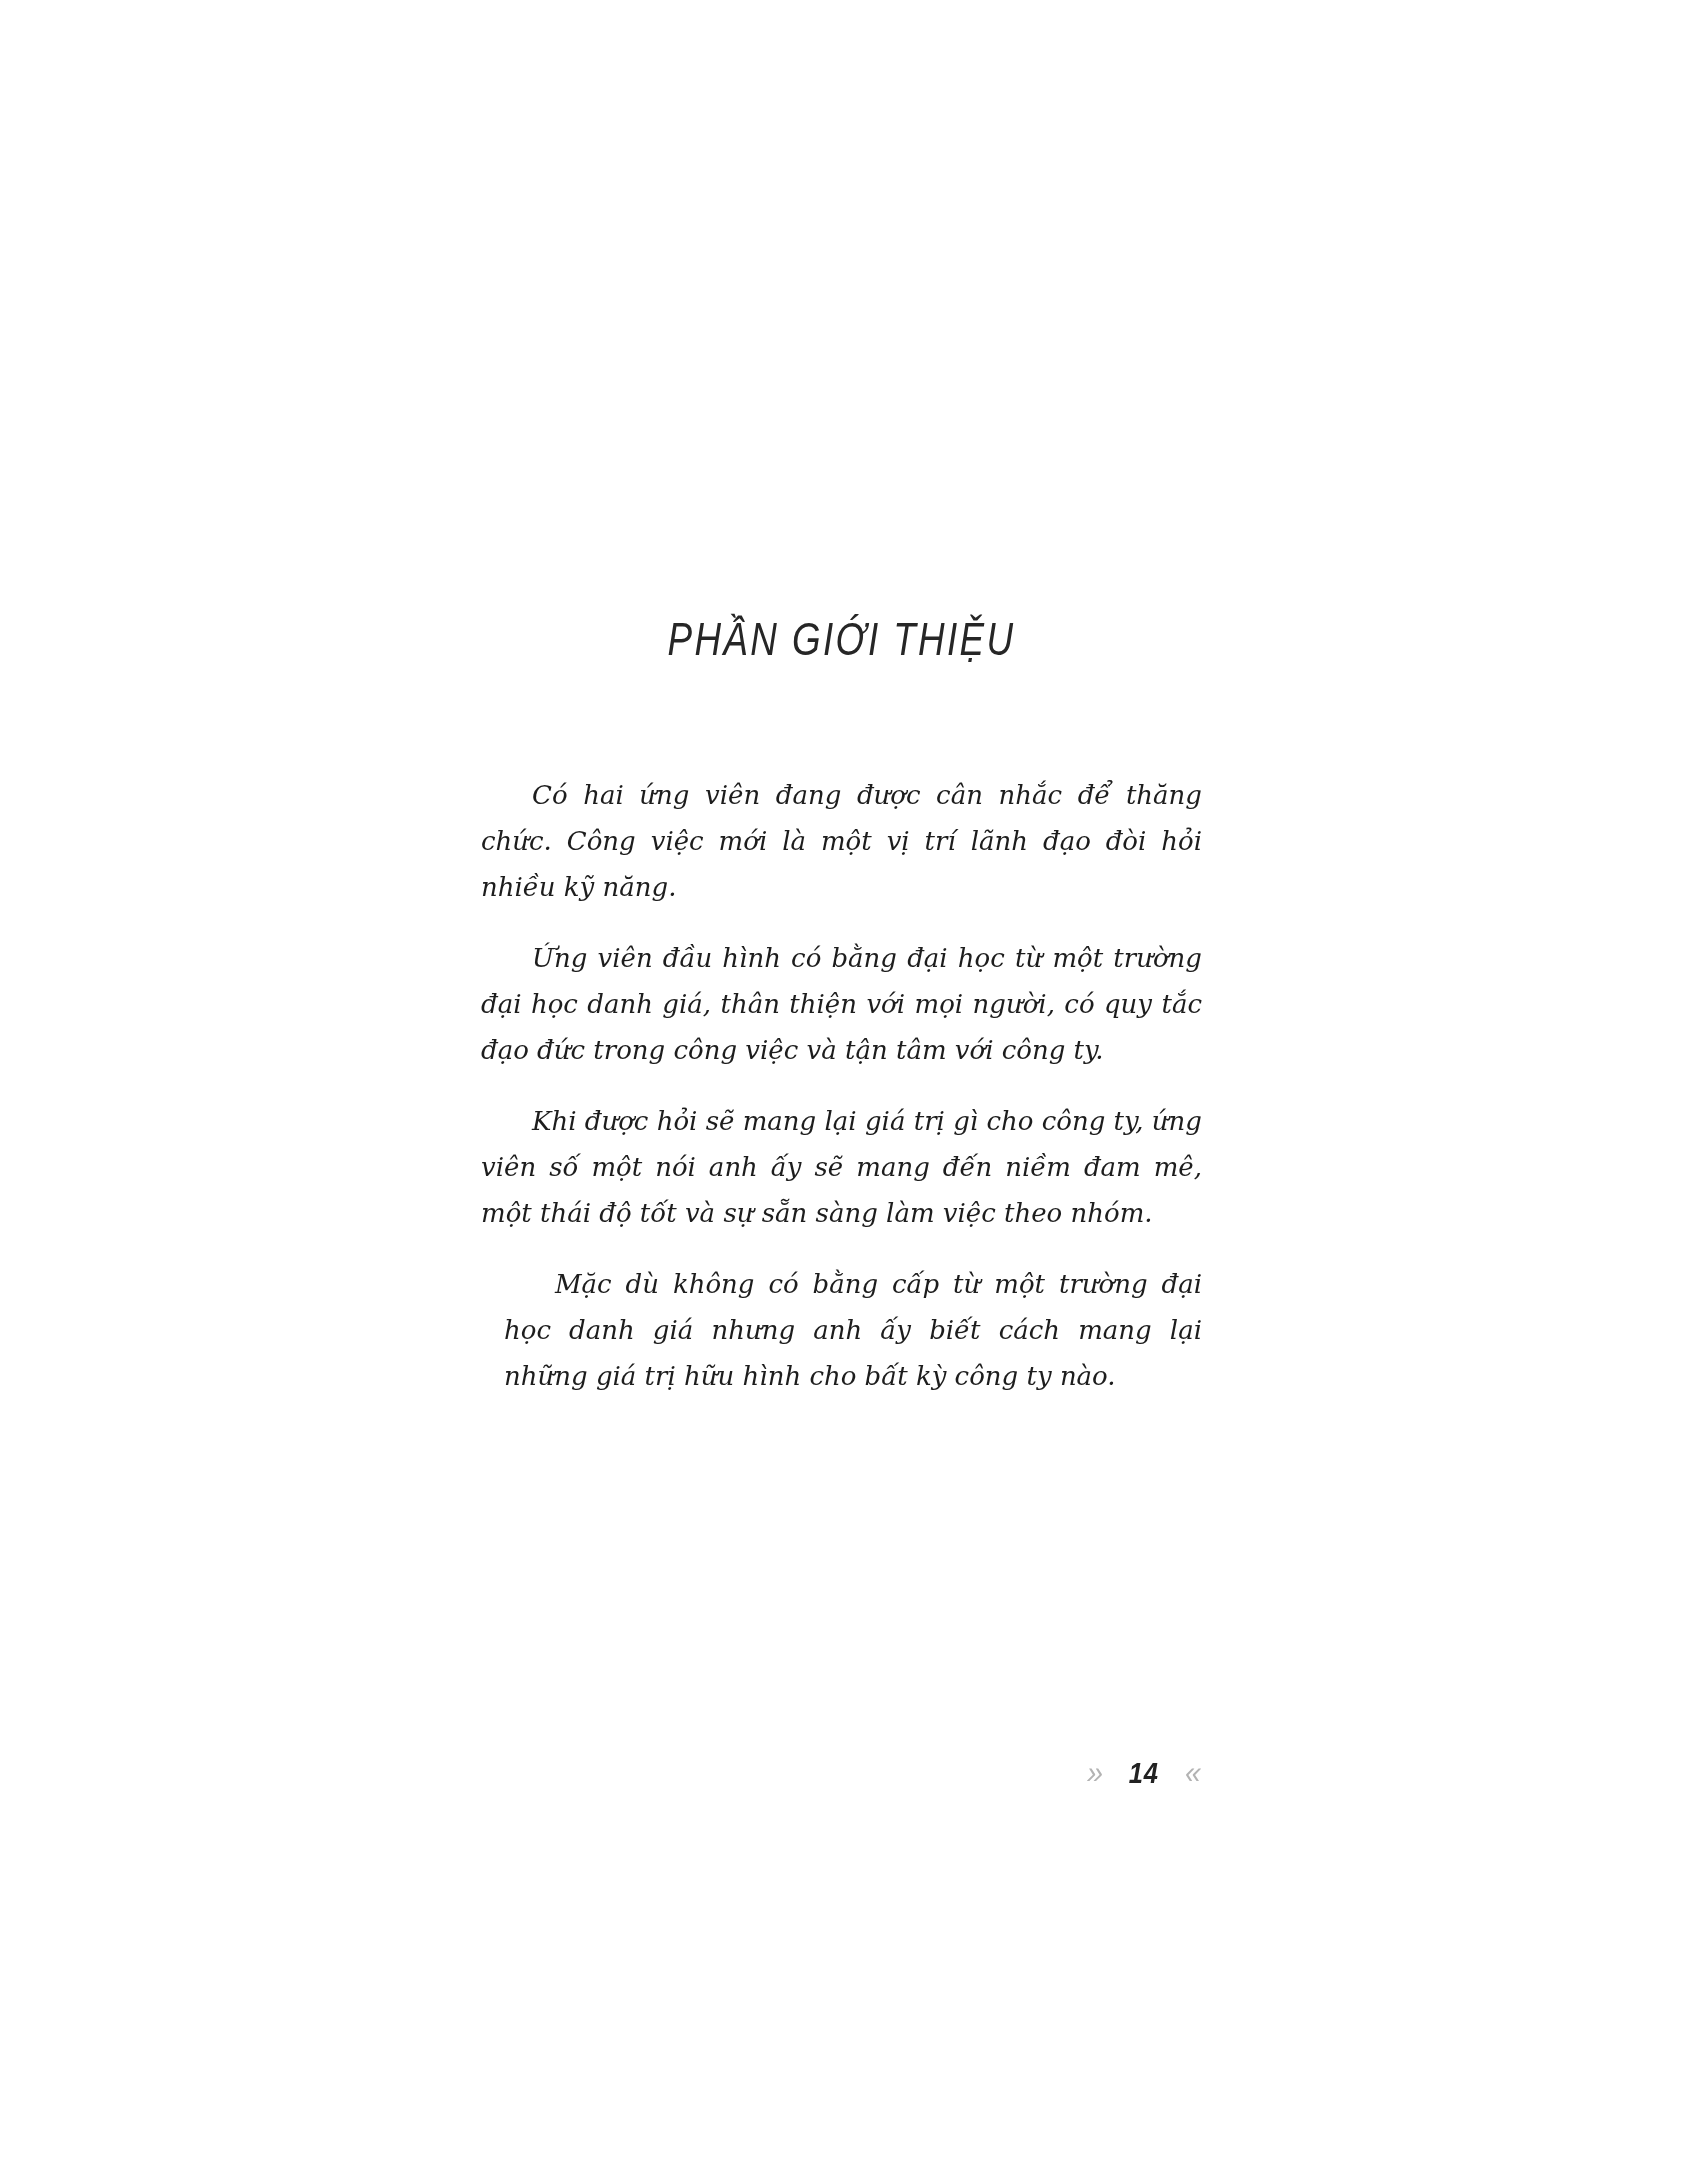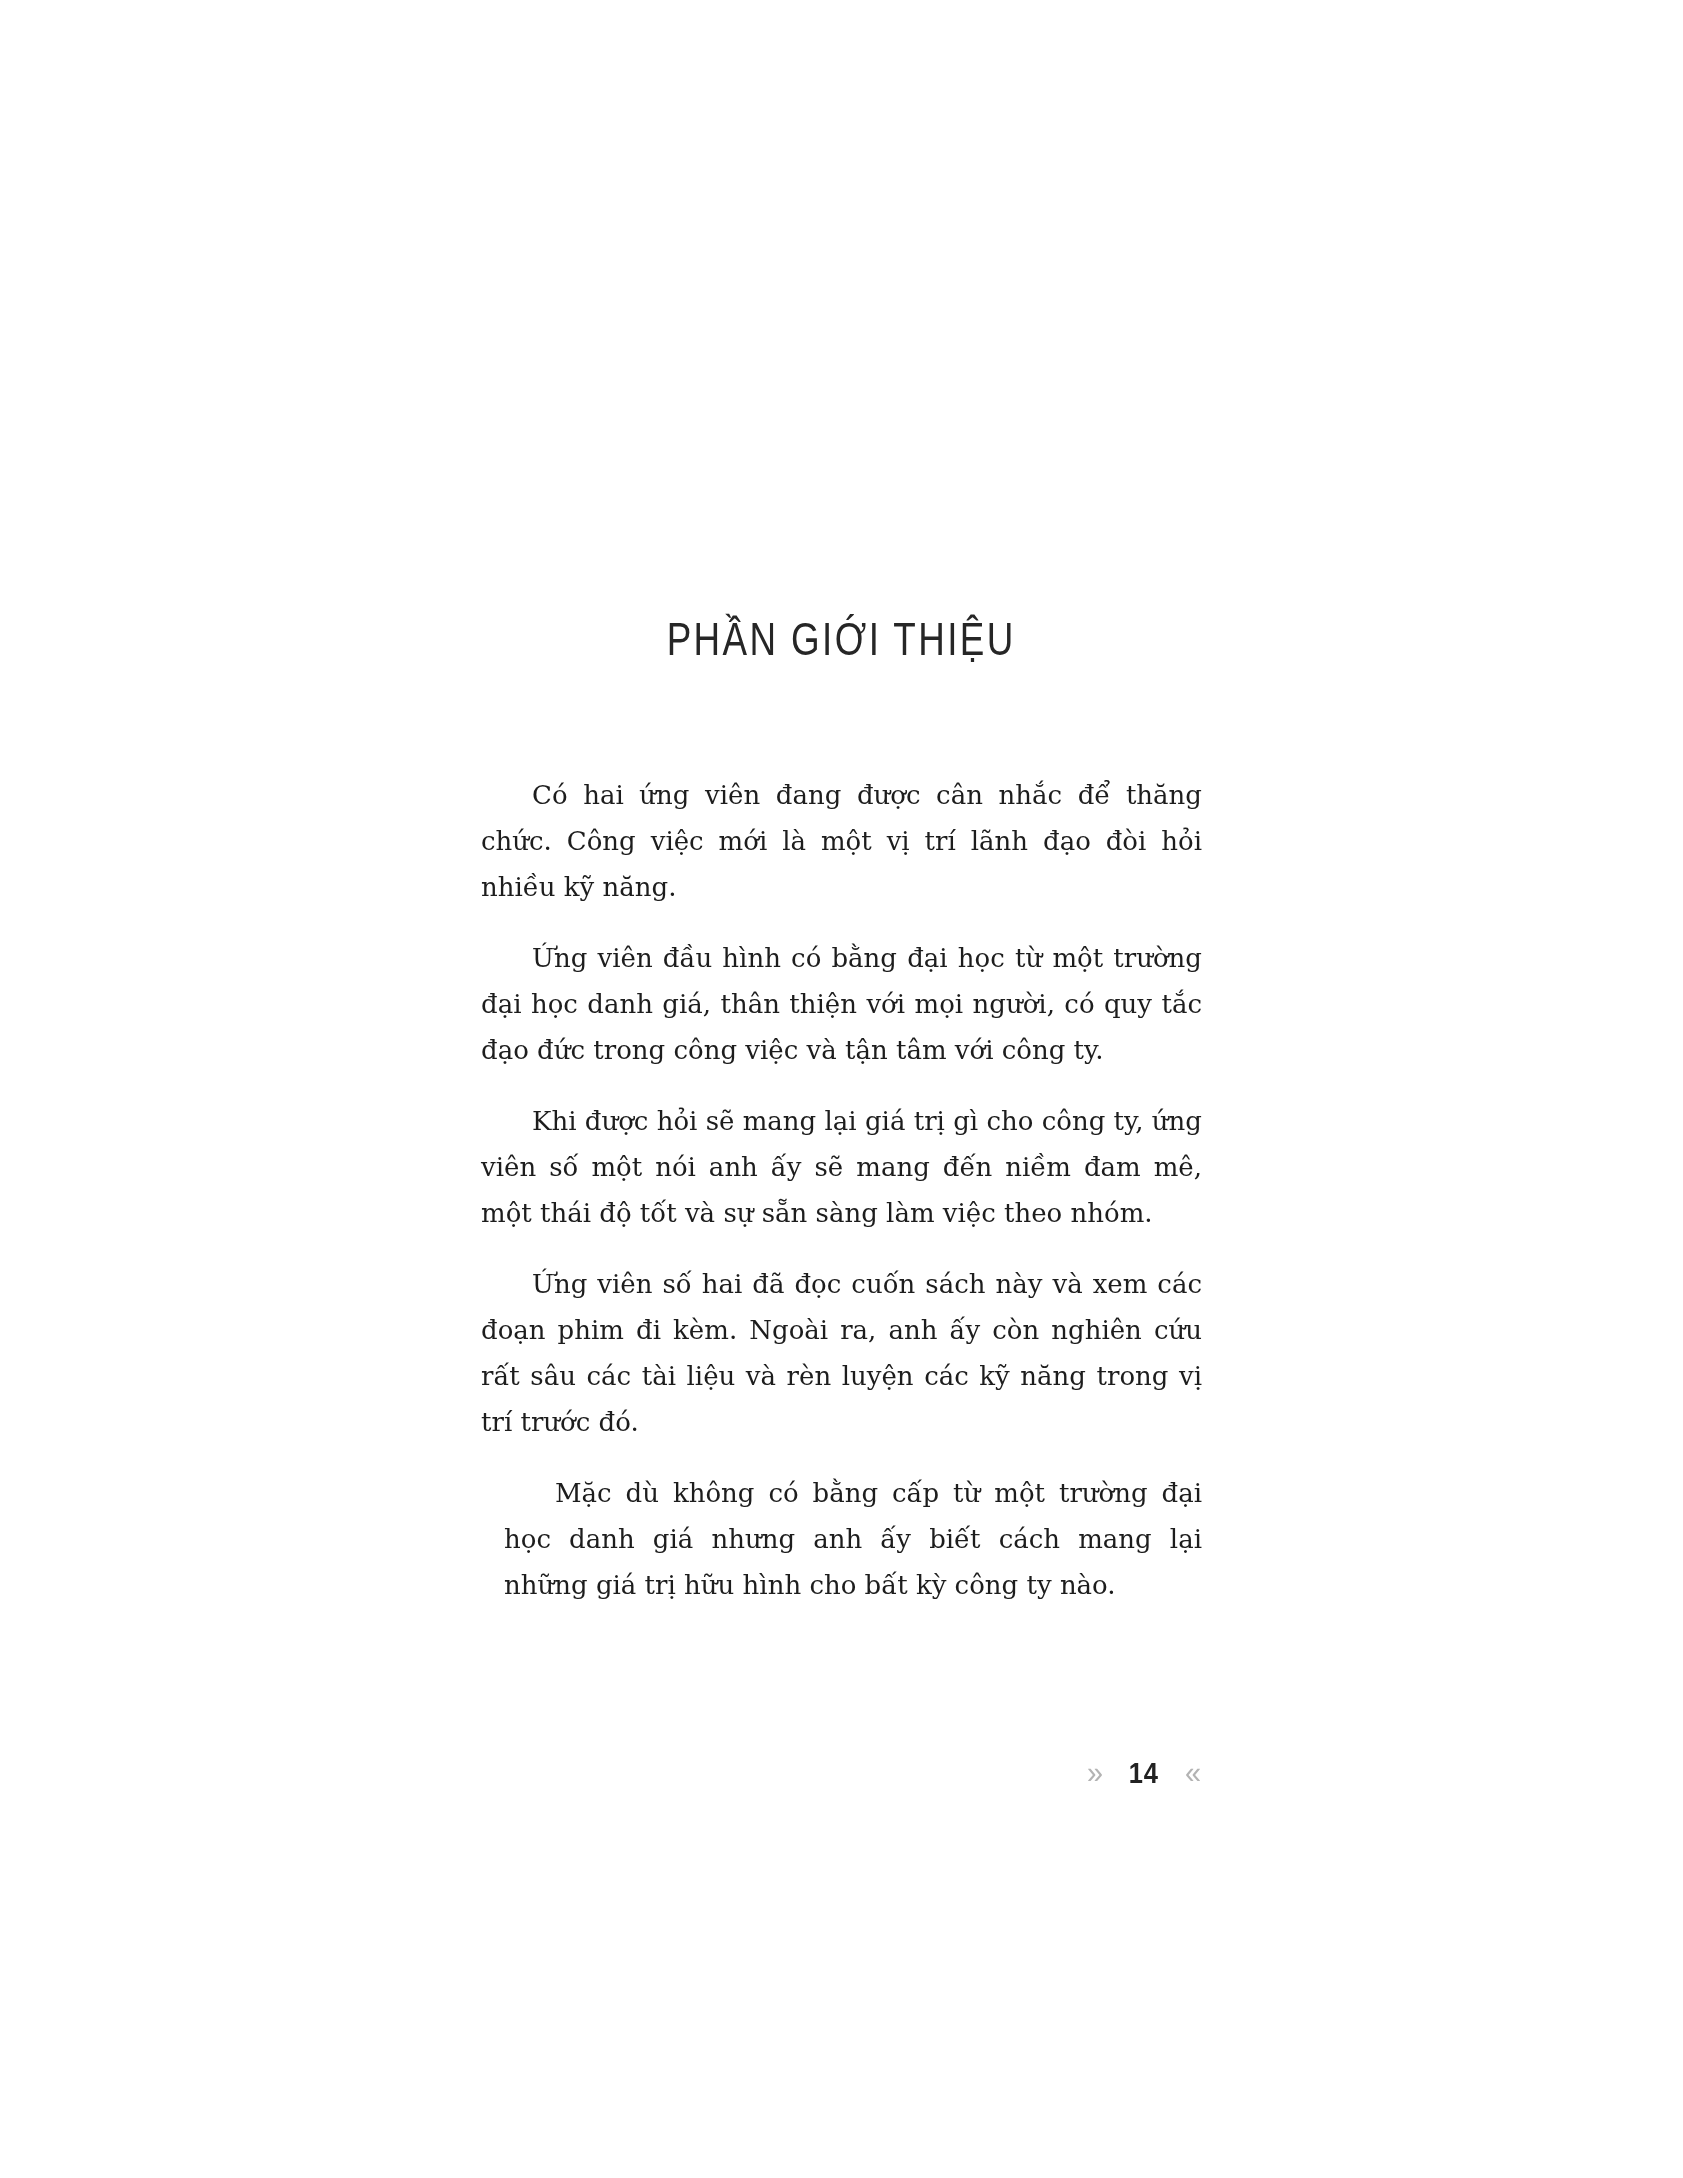--- a/index.html
+++ b/index.html
@@ -7,20 +7,21 @@
     padding: 0;
     background: #ffffff;
   }
   .page {
     position: relative;
     width: 1683px;
     height: 2170px;
     background: #ffffff;
     overflow: hidden;
     font-family: "DejaVu Serif", serif;
+    font-style: italic;
   }
   .content {
     position: absolute;
     left: 481px;
     top: 598px;
     width: 721px;
   }
   .chapter-title {
     margin: 0 0 91px 0;
     text-align: center;
@@ -86,21 +87,20 @@
   <div class="content">
 
     <h1 class="chapter-title">
       <span class="condensed">PHẦN GIỚI THIỆU</span>
     </h1>
 
     <div class="body-text">
       <p>Có hai ứng viên đang được cân nhắc để thăng chức. Công việc mới là một vị trí lãnh đạo đòi hỏi nhiều kỹ năng.</p>
       <p>Ứng viên đầu hình có bằng đại học từ một trường đại học danh giá, thân thiện với mọi người, có quy tắc đạo đức trong công việc và tận tâm với công ty.</p>
       <p>Khi được hỏi sẽ mang lại giá trị gì cho công ty, ứng viên số một nói anh ấy sẽ mang đến niềm đam mê, một thái độ tốt và sự sẵn sàng làm việc theo nhóm.</p>
-      <p>Ứng viên số hai đã đọc cuốn sách này và xem các đoạn phim đi kèm. Ngoài ra, anh ấy còn nghiên cứu rất sâu các tài liệu và rèn luyện các kỹ năng trong vị trí trước đó.</p>
       <p>Mặc dù không có bằng cấp từ một trường đại học danh giá nhưng anh ấy biết cách mang lại những giá trị hữu hình cho bất kỳ công ty nào.</p>
     </div>
   </div>
 
   <div class="footer">
     <span class="ornament">»</span>
     <span class="page-number">14</span>
     <span class="ornament">«</span>
   </div>
 </div>

